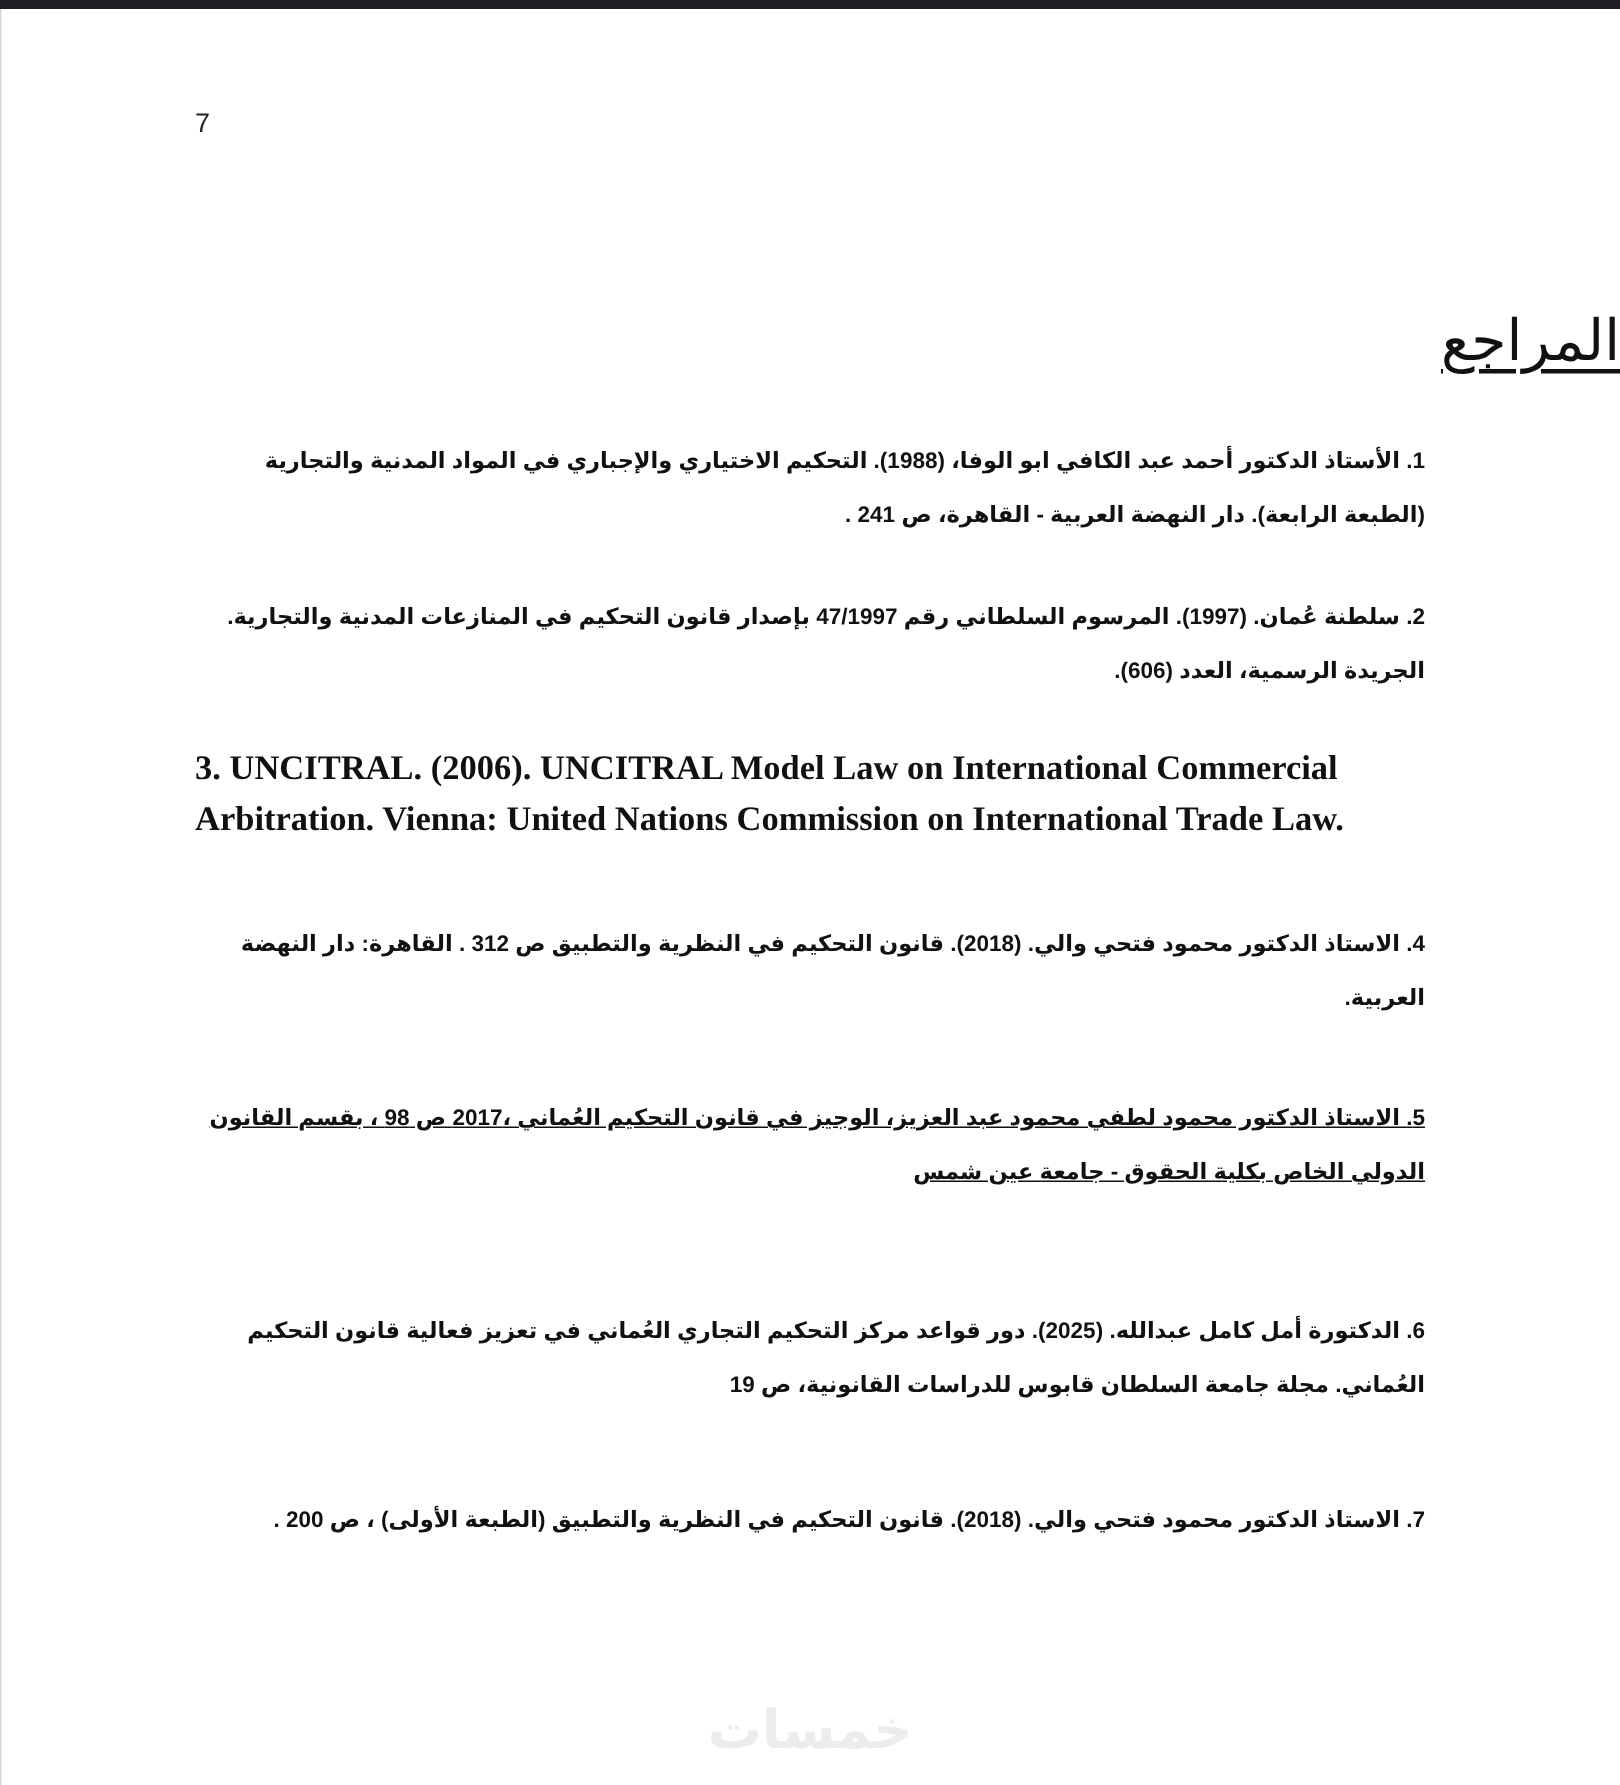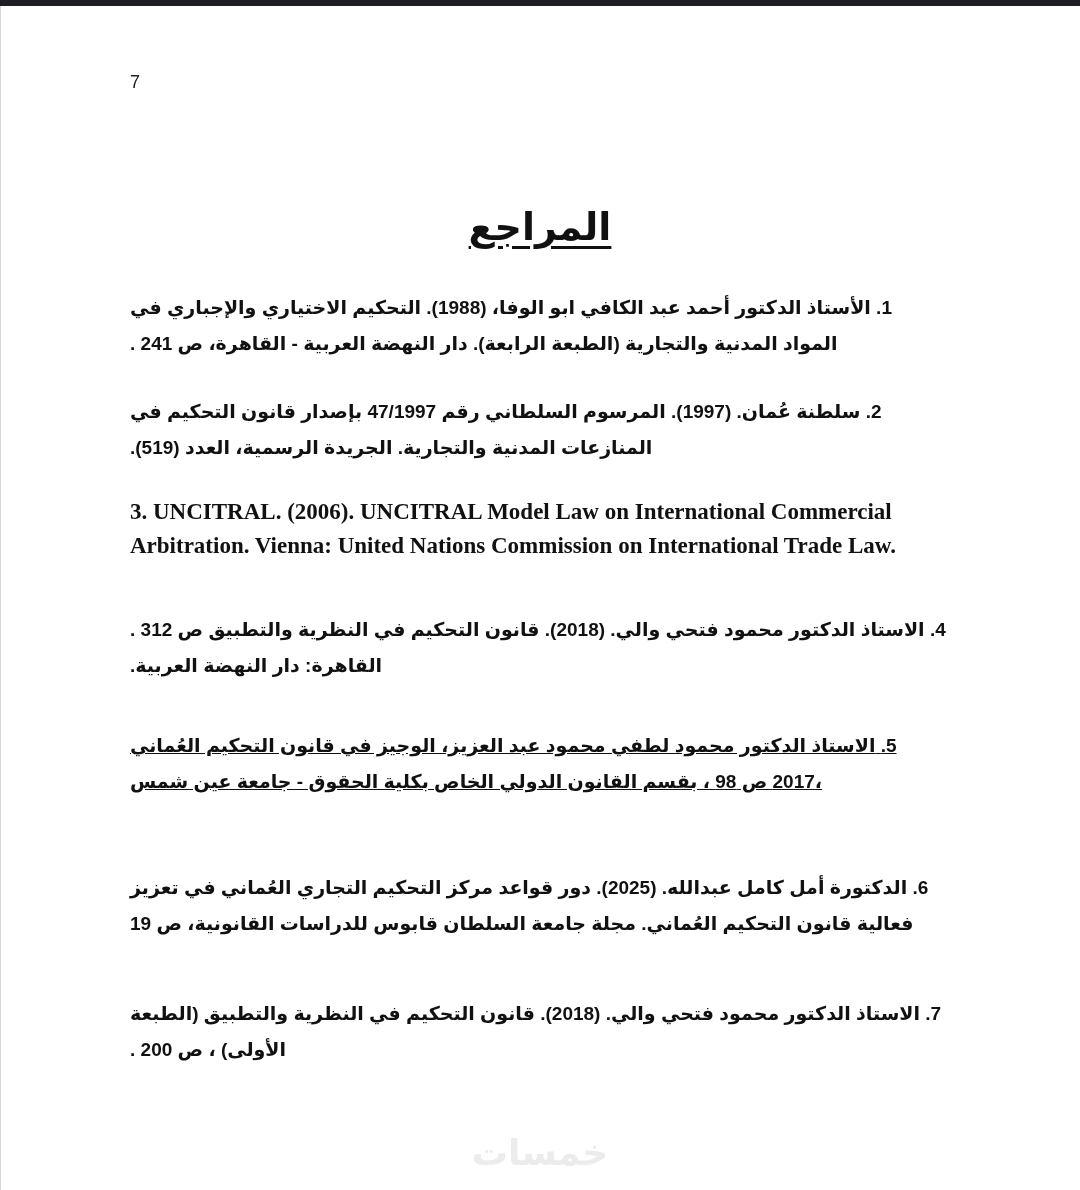--- a/index.html
+++ b/index.html
@@ -35,36 +35,36 @@
       top: 72px;
       font-size: 18px;
       font-weight: normal;
       color: #222;
     }
     .title {
       position: absolute;
       left: 0;
       width: 1080px;
       top: 205px;
-      text-align: center;
+      text-align: right;
       font-size: 38px;
-      font-weight: bold;
+      font-weight: normal;
       direction: rtl;
     }
     .title span {
       text-decoration: underline;
       text-decoration-thickness: 3px;
       text-underline-offset: 6px;
     }
     .ref {
       position: absolute;
       right: 130px;
       direction: rtl;
-      text-align: left;
-      font-size: 19px;
+      text-align: right;
+      font-size: 15px;
       font-weight: bold;
       line-height: 36px;
       width: 820px;
     }
     .ref.ltr {
       direction: ltr;
       text-align: left;
       left: 130px;
       right: auto;
       width: 790px;
@@ -96,21 +96,21 @@
   <span>المراجع</span>
 </div>
 
 <div class="ref" style="top:290px;">
   <span class="num">1.</span>
   <span>الأستاذ الدكتور أحمد عبد الكافي ابو الوفا، (1988). التحكيم الاختياري والإجباري في المواد المدنية والتجارية (الطبعة الرابعة). دار النهضة العربية - القاهرة، ص 241 .</span>
 </div>
 
 <div class="ref" style="top:394px;">
   <span class="num">2.</span>
-  <span>سلطنة عُمان. (1997). المرسوم السلطاني رقم 47/1997 بإصدار قانون التحكيم في المنازعات المدنية والتجارية. الجريدة الرسمية، العدد (519).</span>
+  <span>سلطنة عُمان. (1997). المرسوم السلطاني رقم 47/1997 بإصدار قانون التحكيم في المنازعات المدنية والتجارية. الجريدة الرسمية، العدد (606).</span>
 </div>
 
 <div class="ref ltr" style="top:495px;font-family:Liberation Serif, serif;">
   <span>3.</span>
   <span>UNCITRAL. (2006). UNCITRAL Model Law on International Commercial Arbitration. Vienna: United Nations Commission on International Trade Law.</span>
 </div>
 
 <div class="ref" style="top:612px;">
   <span class="num">4.</span>
   <span>الاستاذ الدكتور محمود فتحي والي. (2018). قانون التحكيم في النظرية والتطبيق ص 312 . القاهرة: دار النهضة العربية.</span>

